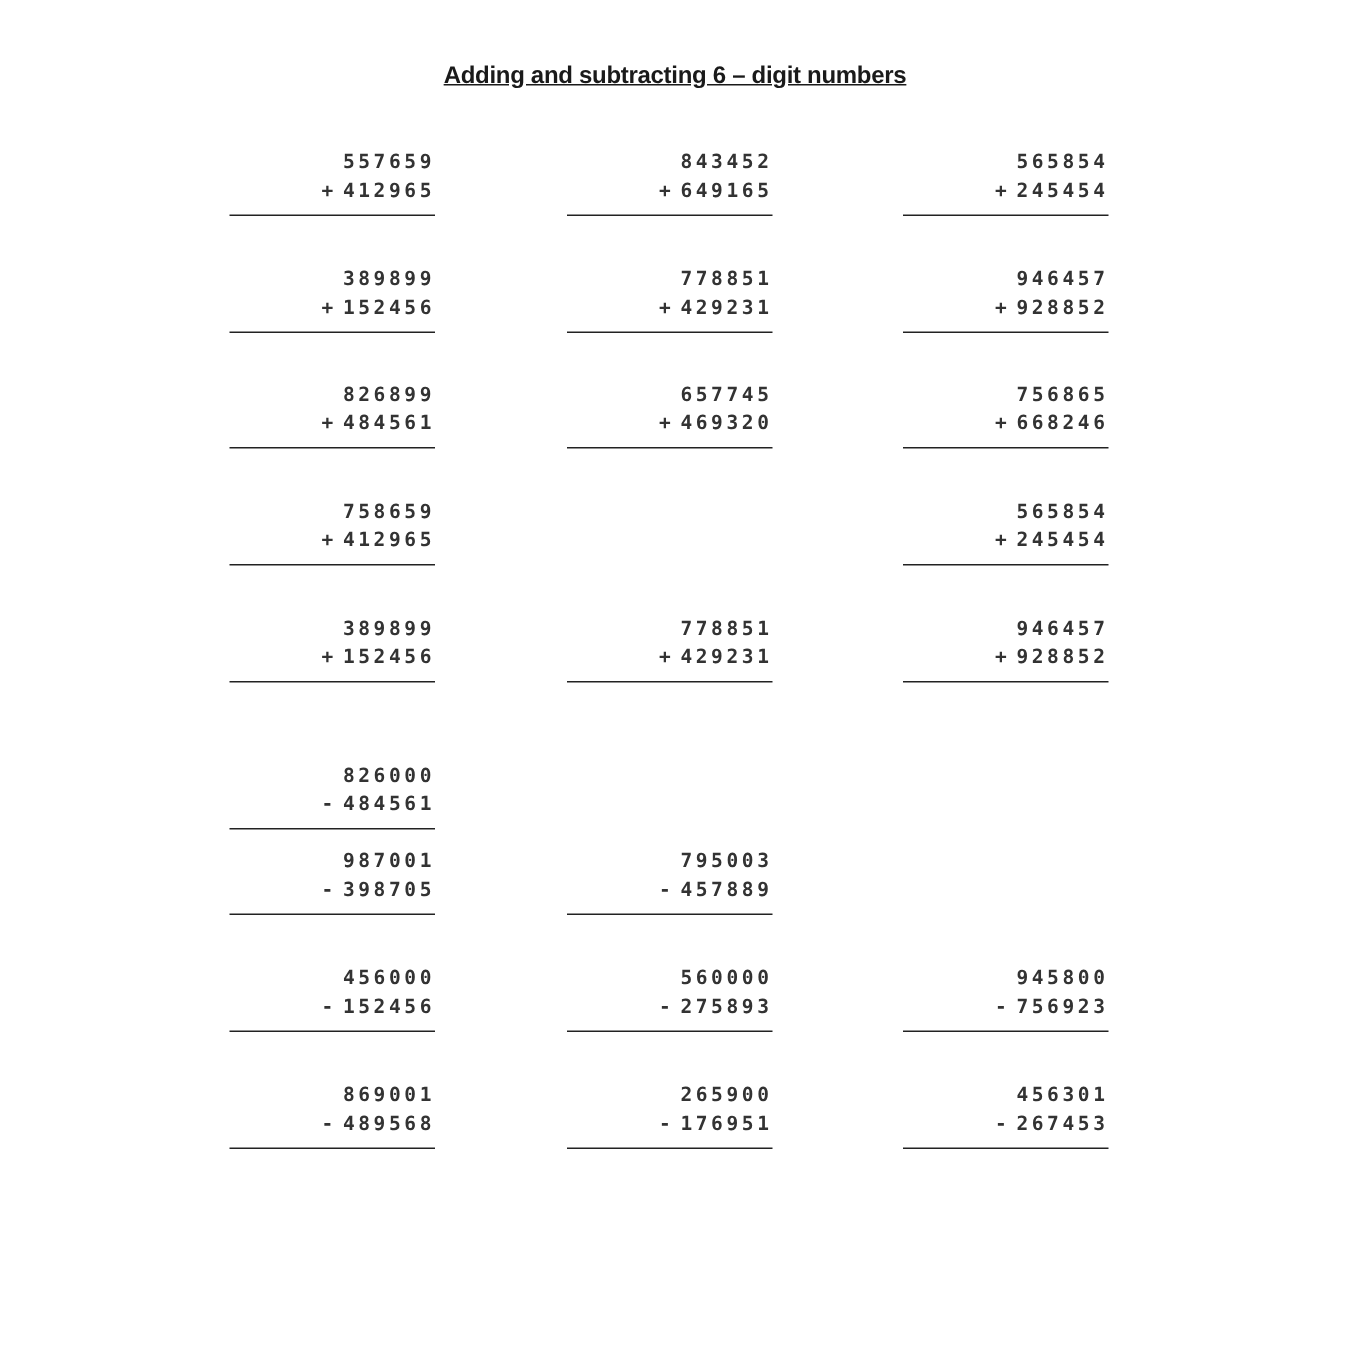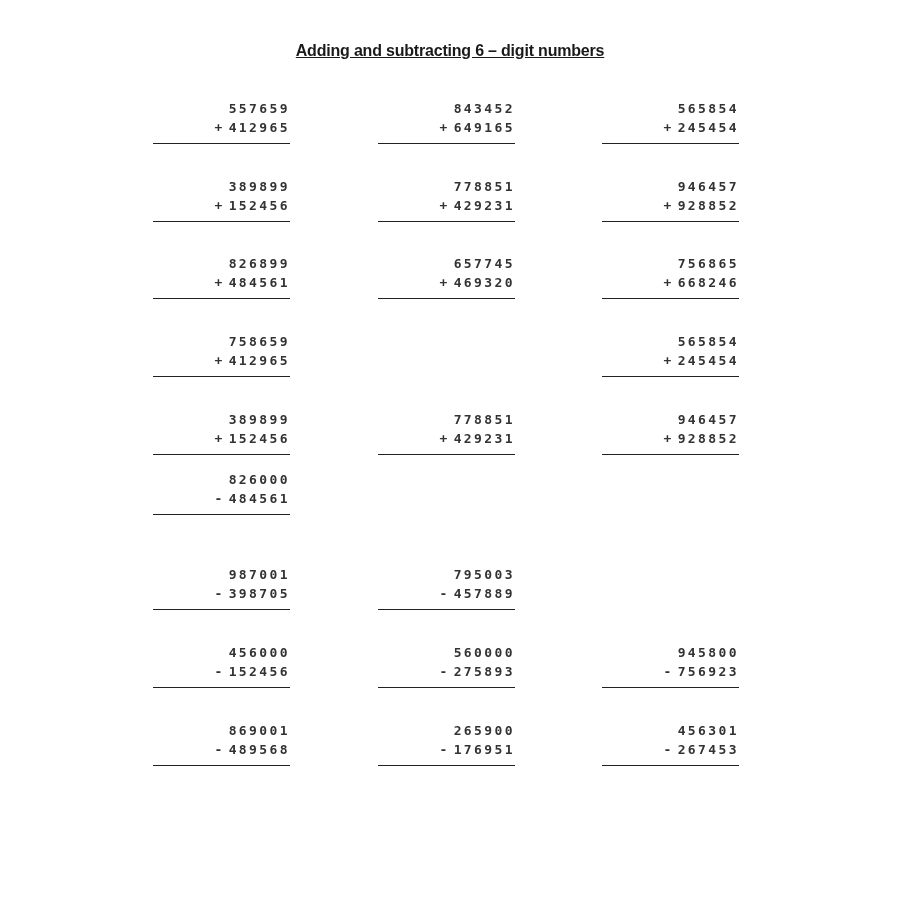--- a/index.html
+++ b/index.html
@@ -76,21 +76,21 @@
       <div class="bot"><span class="op">+</span><span>152456</span></div>
     </div>
     <div class="prob" style="left: 378px; top: 412px;">
       <div class="top">778851</div>
       <div class="bot"><span class="op">+</span><span>429231</span></div>
     </div>
     <div class="prob" style="left: 602px; top: 412px;">
       <div class="top">946457</div>
       <div class="bot"><span class="op">+</span><span>928852</span></div>
     </div>
-    <div class="prob" style="left: 153px; top: 472px;">
+    <div class="prob" style="left: 153px; top: 510px;">
       <div class="top">826000</div>
       <div class="bot"><span class="op">-</span><span>484561</span></div>
     </div>
     <div class="prob" style="left: 153px; top: 567px;">
       <div class="top">987001</div>
       <div class="bot"><span class="op">-</span><span>398705</span></div>
     </div>
     <div class="prob" style="left: 378px; top: 567px;">
       <div class="top">795003</div>
       <div class="bot"><span class="op">-</span><span>457889</span></div>

